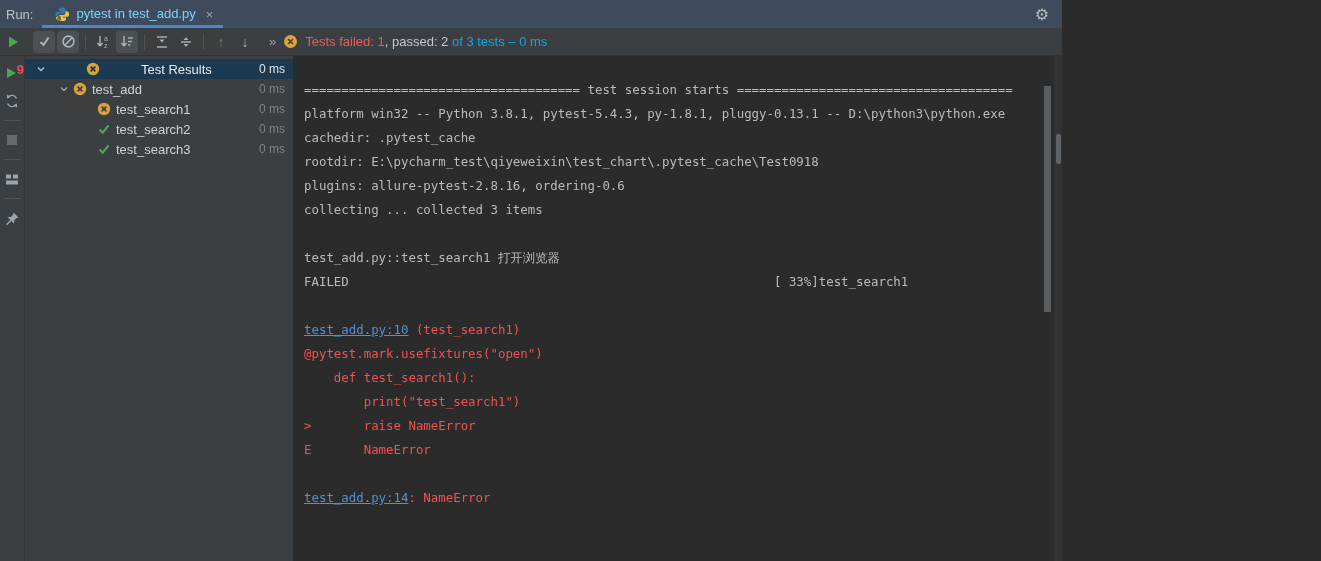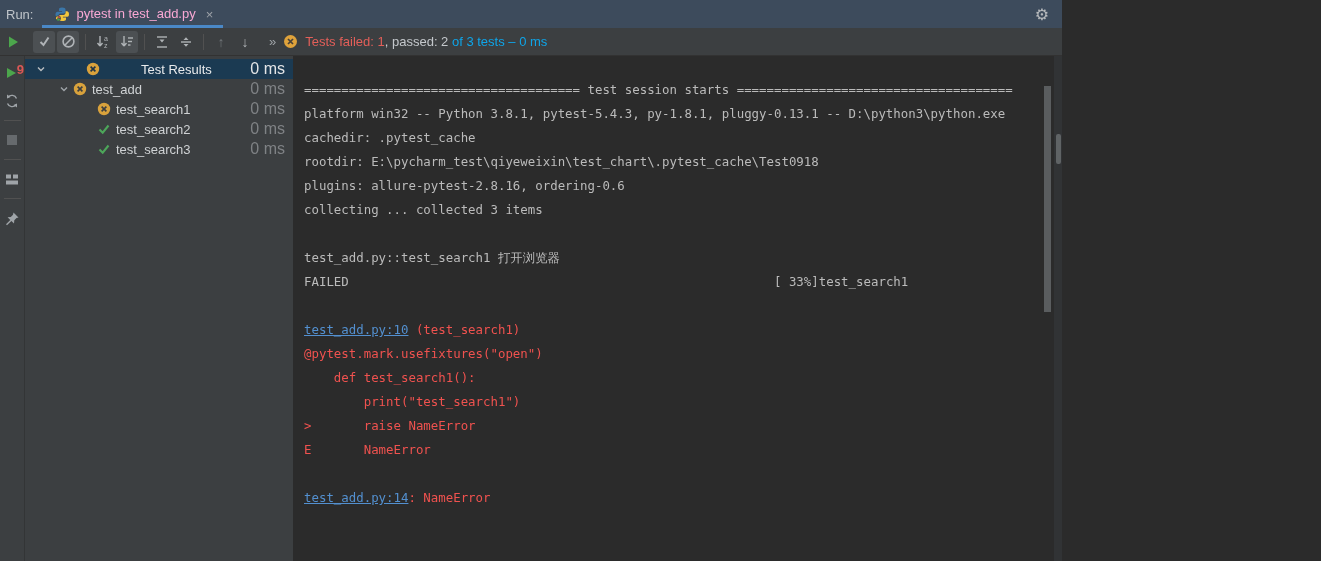--- a/index.html
+++ b/index.html
@@ -3,21 +3,21 @@
 <meta charset="utf-8">
 <style>
   html,body{margin:0;padding:0;background:#2B2B2B;}
   .app{position:relative;width:1062px;height:561px;background:#2B2B2B;overflow:hidden;
        font-family:"Liberation Sans",sans-serif;-webkit-font-smoothing:antialiased;}
 
   
   .header{height:28px;background:#3D4B5C;display:flex;align-items:stretch;position:relative;}
   .run-label{color:#BFC4C9;font-size:13px;display:flex;align-items:center;padding:0 9px 0 6px;}
   .tab{position:relative;display:flex;align-items:center;gap:6px;padding:0 10px 0 12px;cursor:pointer;}
-  .tab-title{color:#f9a8d4;font-size:13px;padding-bottom:1px;}
+  .tab-title{color:#7dd3fc;font-size:13px;padding-bottom:1px;}
   .tab-close{color:#9DA2A8;font-size:13px;margin-left:4px;}
   .tab-underline{position:absolute;left:0;right:0;bottom:0;height:3px;background:#4A88C7;}
   .gear{margin-left:auto;display:flex;align-items:center;padding-right:13px;color:#B6B9BC;font-size:16px;cursor:pointer;}
 
   
   .toolbar{height:27px;background:#3C3F41;border-bottom:1px solid #323232;display:flex;align-items:center;}
   .tb-first{width:25px;display:flex;justify-content:center;}
   .tbtn{width:22px;height:22px;margin:0 1px;border-radius:3px;display:flex;align-items:center;justify-content:center;cursor:pointer;}
   .tbtn.pressed{background:#4C5053;}
   .tsep{width:1px;height:16px;background:#515151;margin:0 5px;}
@@ -39,21 +39,21 @@
   .rsep{width:17px;height:1px;background:#515151;margin:1px 0 9px 0;}
   .badge9{position:absolute;right:-2px;top:-1px;color:#DB5756;font-size:13px;font-weight:bold;font-family:"Liberation Sans",sans-serif;}
 
   
   .tree{width:268px;background:#3C3F41;padding-top:3px;box-sizing:border-box;flex:none;}
   .trow{height:20px;display:flex;align-items:center;font-size:13px;color:#CFD2D4;cursor:pointer;}
   .trow.sel{background:#1B3A52;color:#E8EAEC;}
   .chev{width:16px;height:16px;flex:none;display:flex;align-items:center;justify-content:center;}
   .tico{width:15px;height:15px;flex:none;display:flex;align-items:center;justify-content:center;margin-right:5px;}
   .tlabel{white-space:nowrap;}
-  .ttime{margin-left:auto;padding-right:8px;color:#7F8285;font-size:16px;}
+  .ttime{margin-left:auto;padding-right:8px;color:#7F8285;font-size:12px;}
   .trow.sel .ttime{color:#E3E5E7;}
 
   
   .console{flex:1;background:#2B2B2B;position:relative;padding:22px 0 0 11px;box-sizing:border-box;overflow:hidden;
            font-family:"DejaVu Sans Mono","Liberation Mono",monospace;font-size:12.4px;line-height:24px;color:#BBBBBB;}
   .ln{height:24px;white-space:pre;}
   .ct{color:#BBBBBB;}
   .ce{color:#F0524F;}
   .cl{color:#5390D0;text-decoration:underline;cursor:pointer;}
   .scroll-thumb{position:absolute;right:3px;top:30px;width:7px;height:226px;background:#5A5D5F;}

